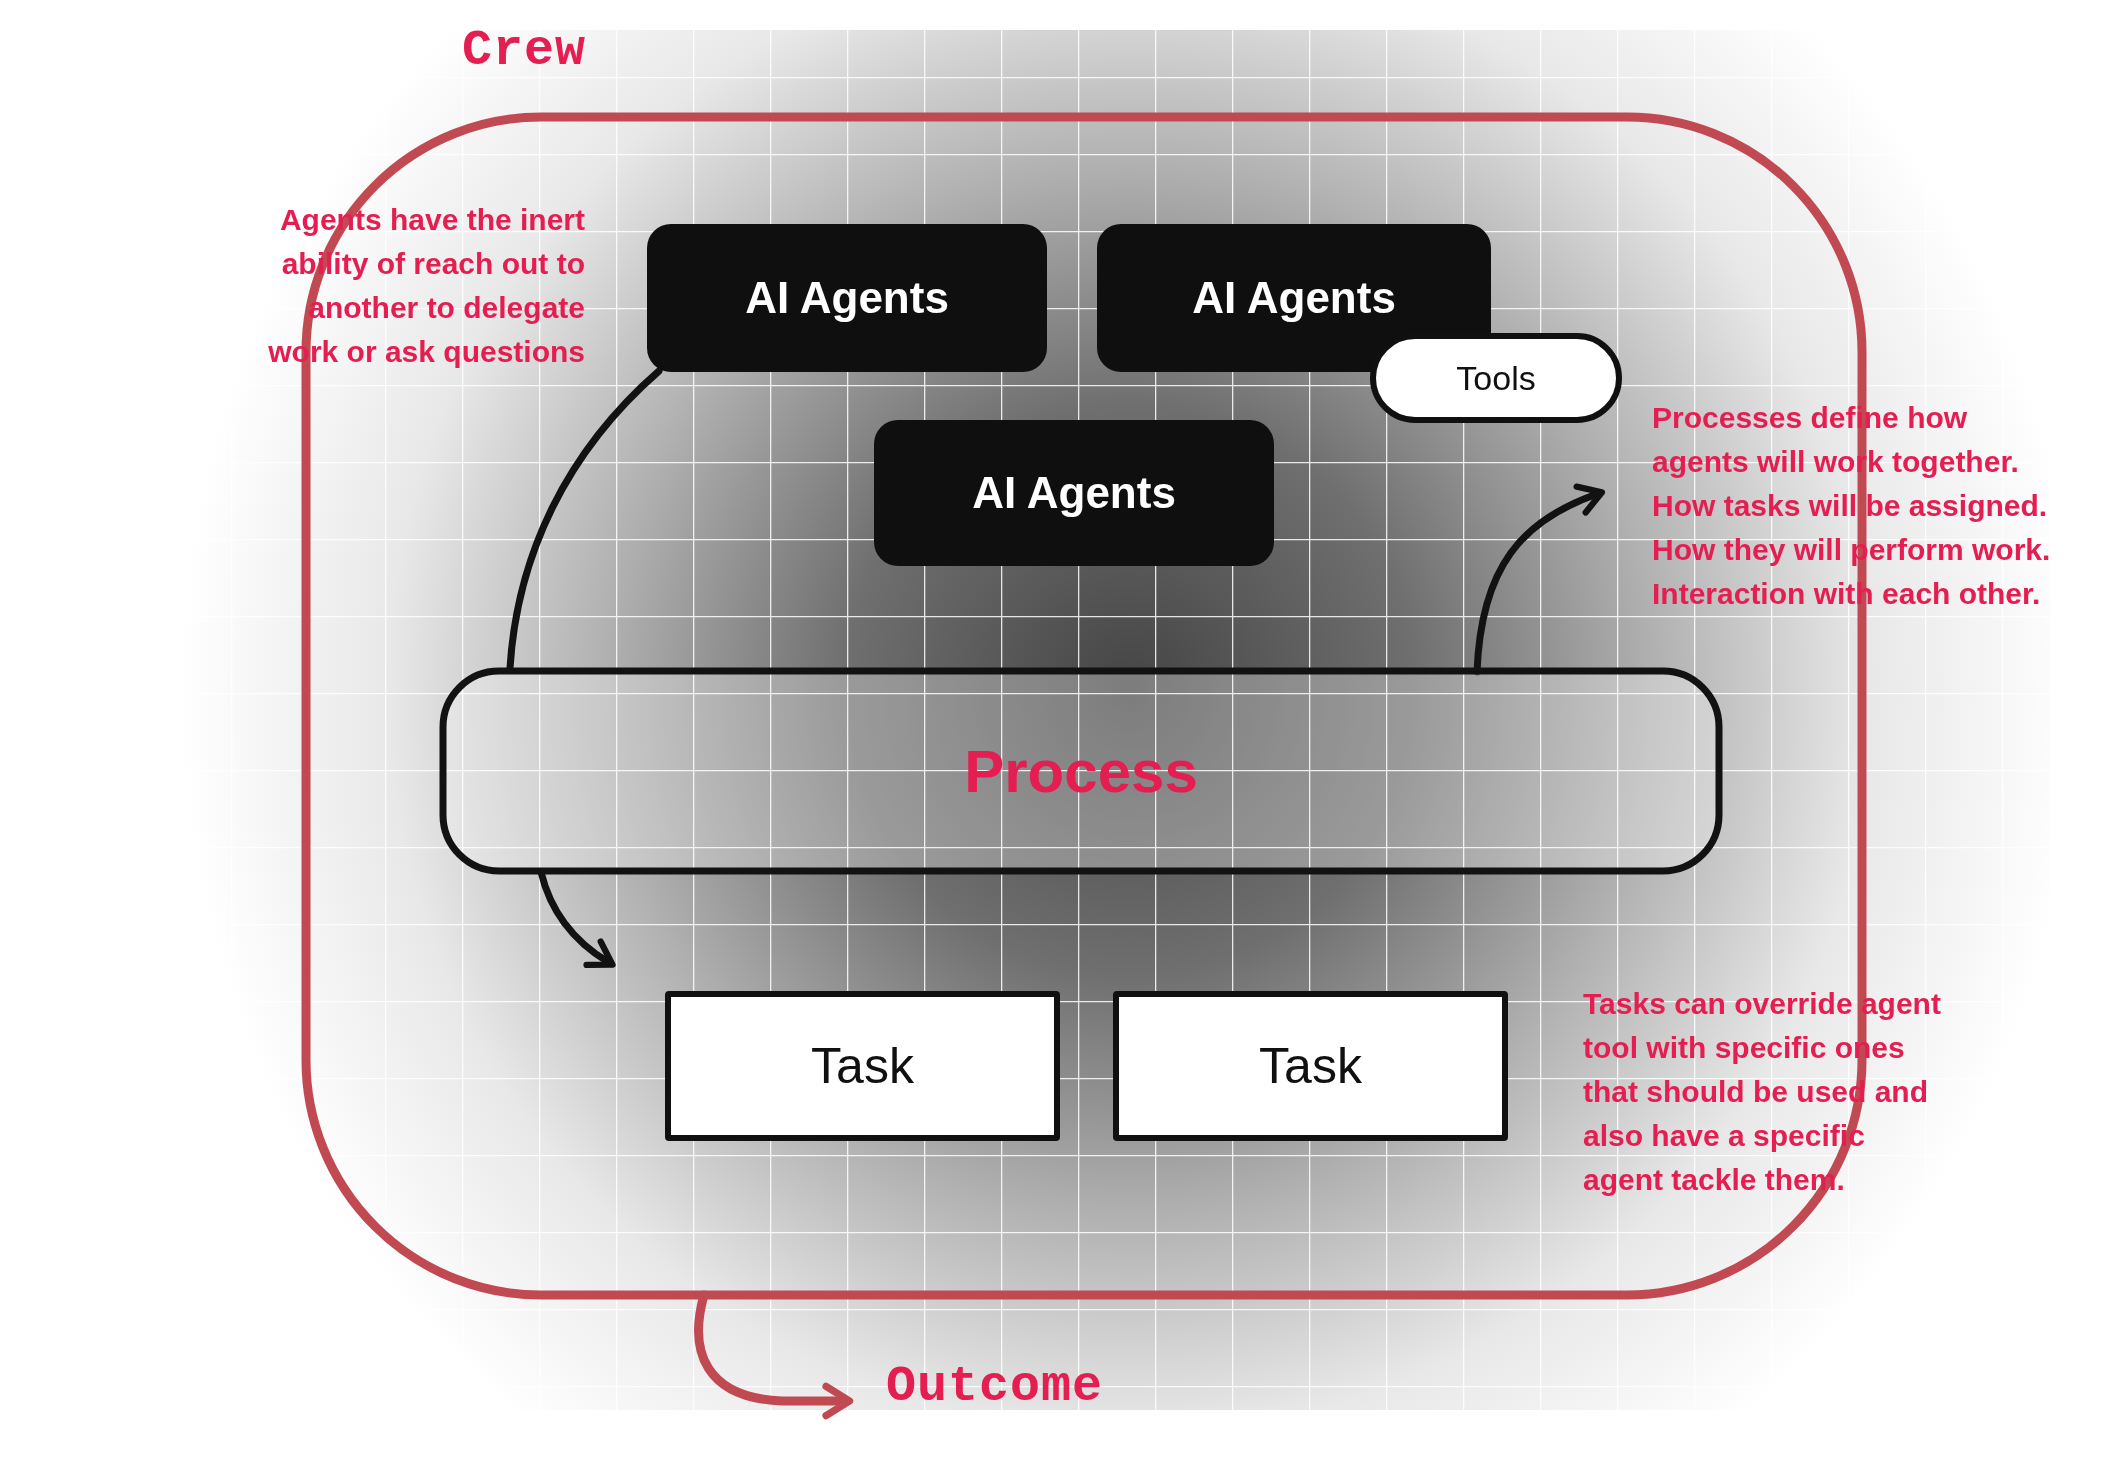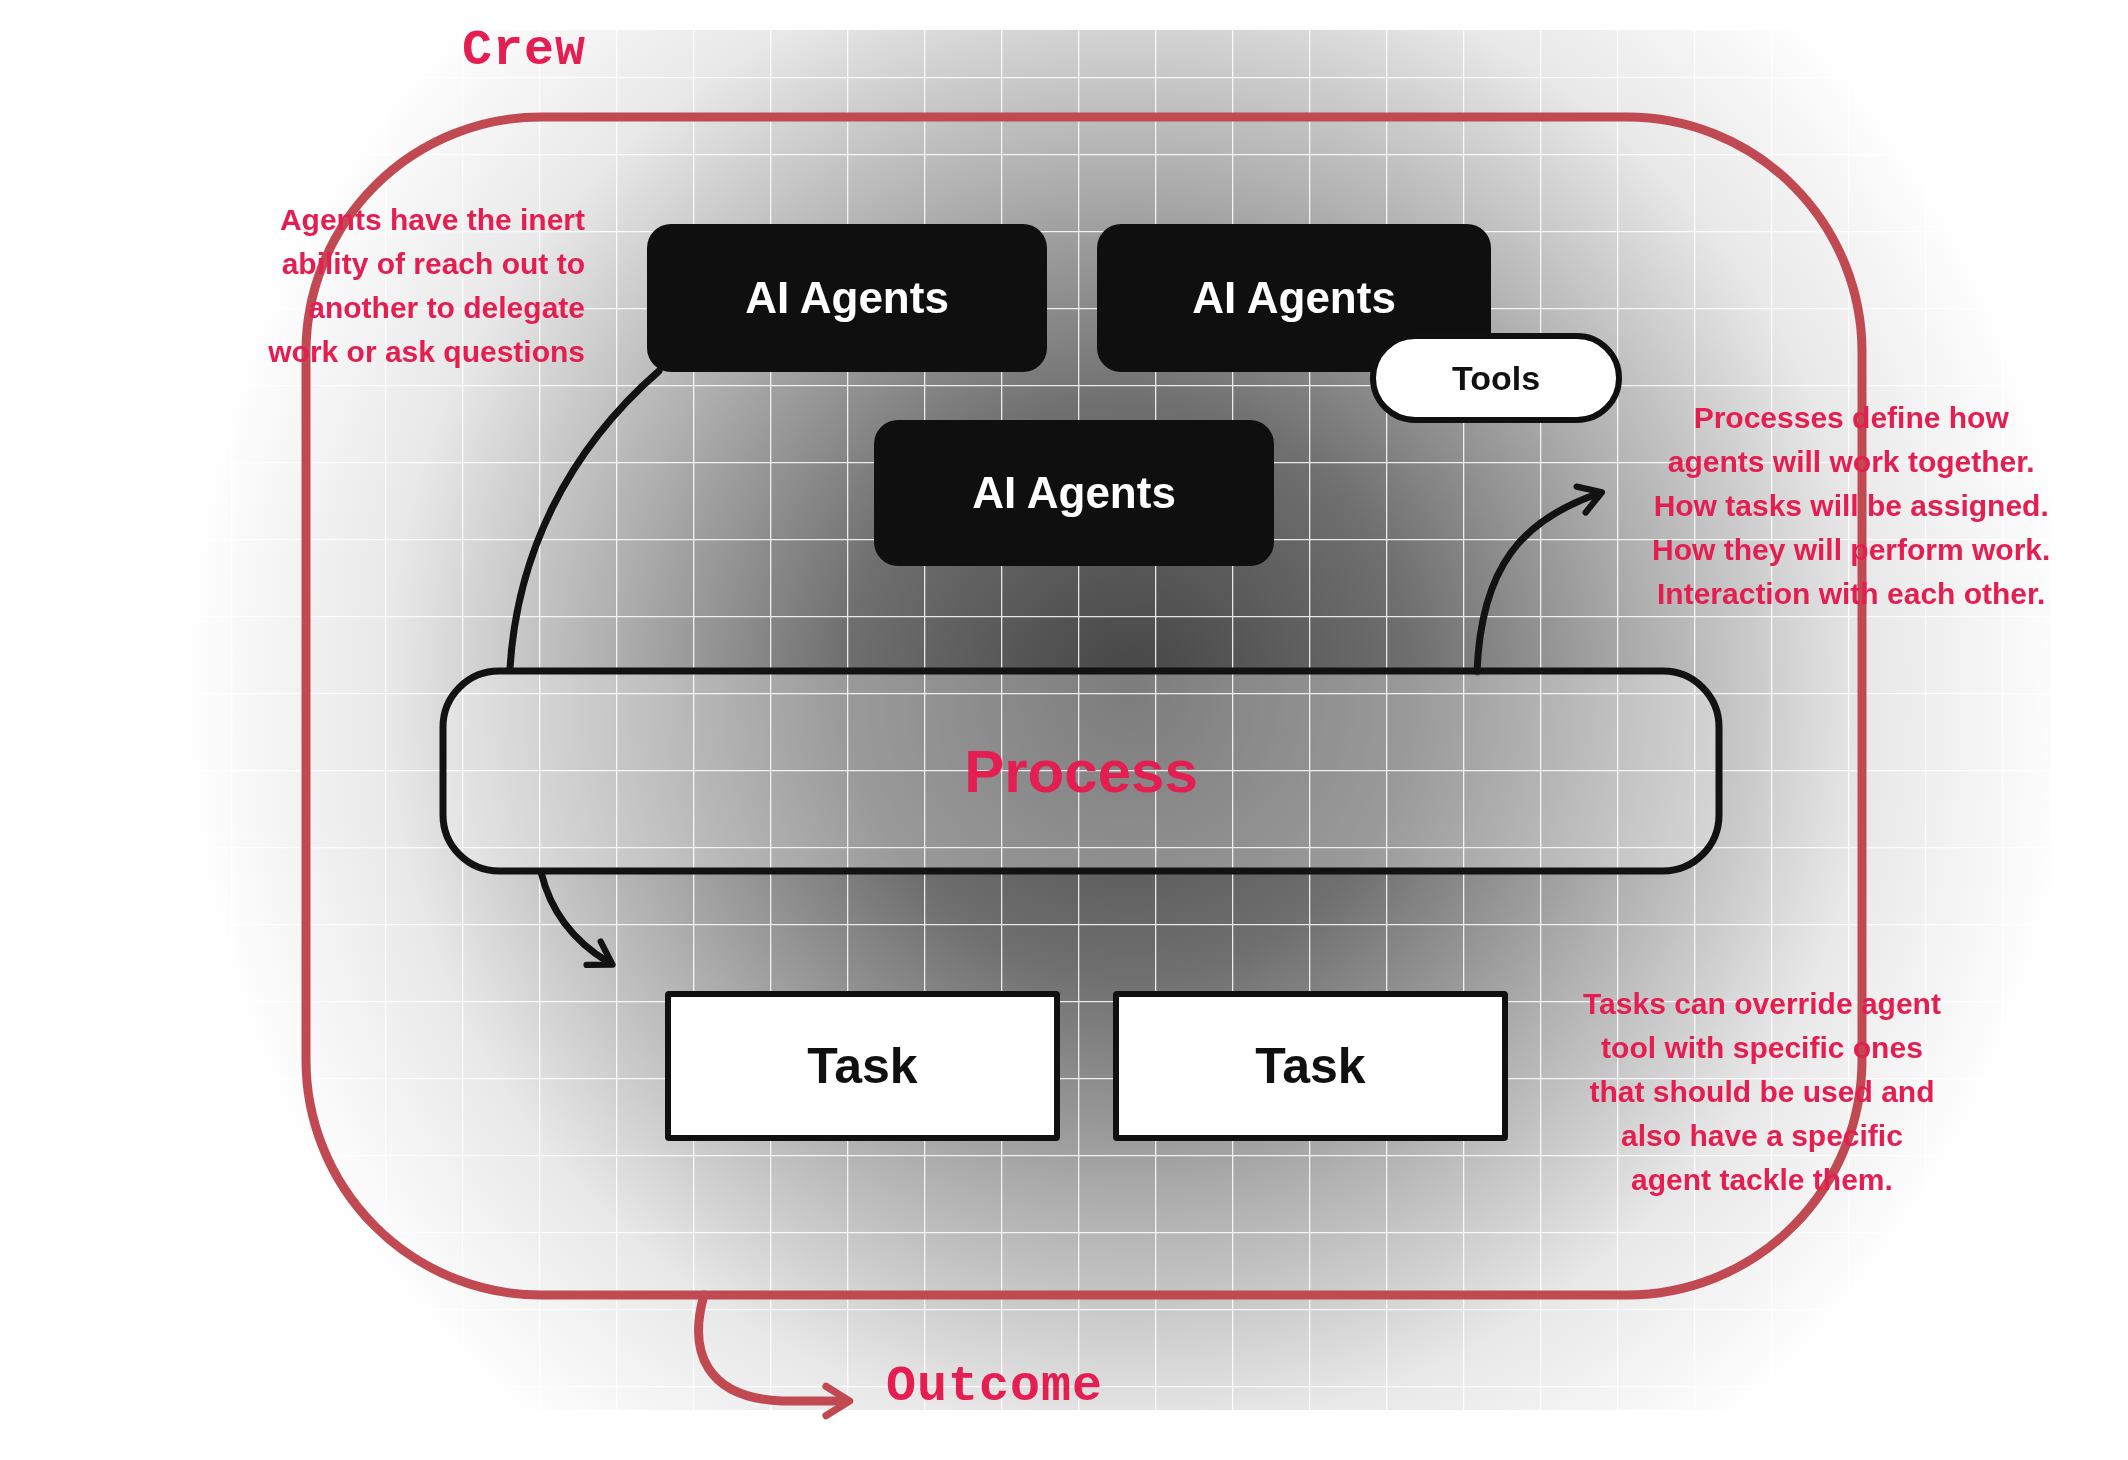--- a/index.html
+++ b/index.html
@@ -20,33 +20,33 @@
   .box{
     position:absolute;display:flex;align-items:center;justify-content:center;
     box-sizing:border-box;white-space:nowrap;
   }
   .box-black{
     background:#0f0f0f;color:#ffffff;border-radius:24px;
     font-size:44px;font-weight:800;
   }
   .box-white{
     background:#ffffff;color:#101010;border:6px solid #101010;
-    font-weight:700;
+    font-weight:400;
     text-align:center;
   }
   .tools{border-radius:45px;font-size:34px;}
   .task{border-radius:4px;font-size:50px;}
   .process-label{
     position:absolute;left:443px;top:671px;width:1276px;height:200px;
     display:flex;align-items:center;justify-content:center;
     font-size:60px;font-weight:800;color:#e41e50;
   }
   .note{
     position:absolute;color:#e41e50;font-weight:700;
-    font-size:30px;line-height:44px;white-space:nowrap;text-align:center;
+    font-size:30px;line-height:44px;white-space:nowrap;
   }
   .note.centered{text-align:right;white-space:normal;}
   .note .line{white-space:nowrap;}
 </style>
 </head>
 <body>
 
 <div class="canvas">
 
   <svg width="2128" height="1460" viewBox="0 0 2128 1460">

